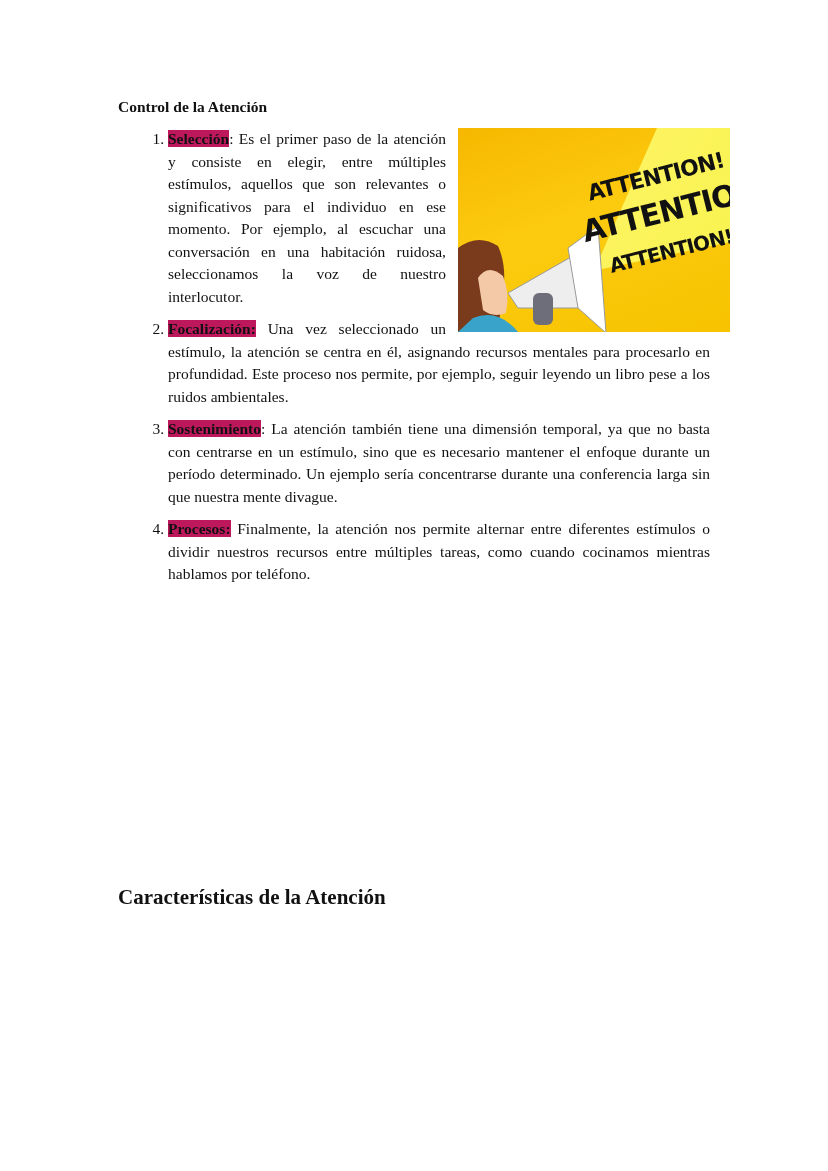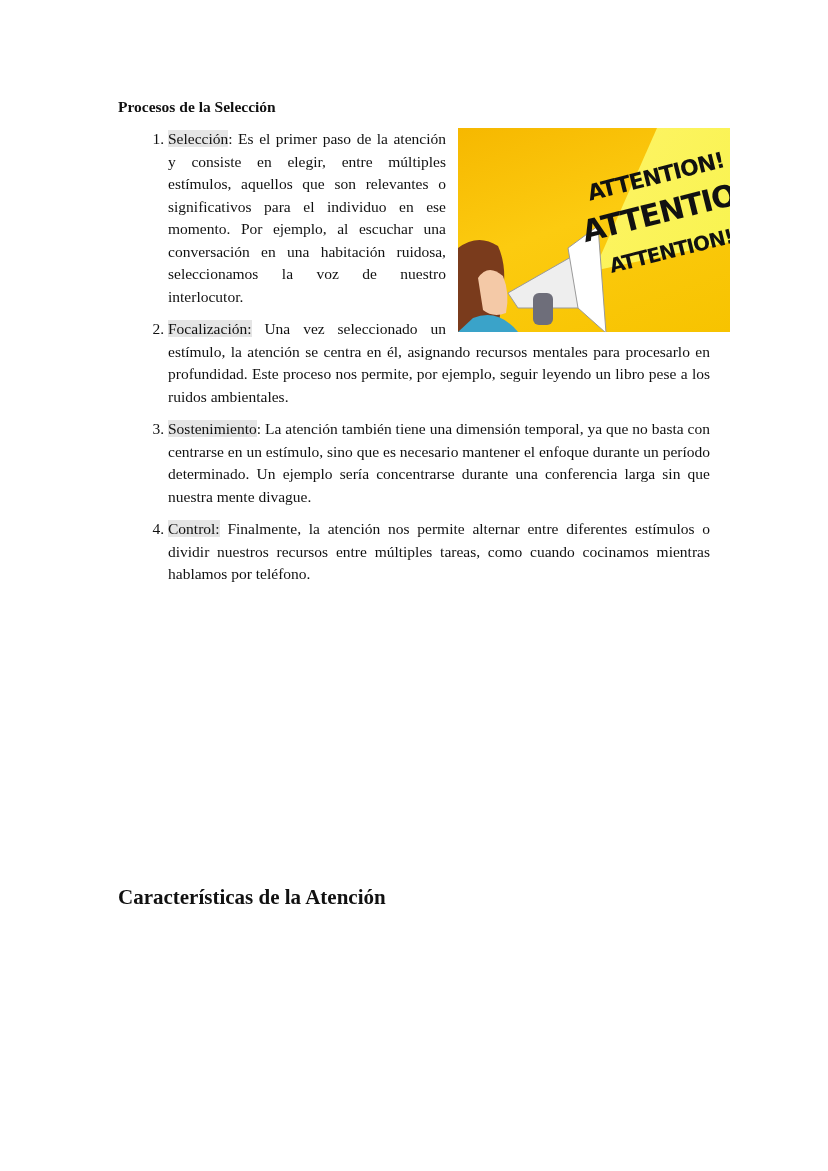--- a/index.html
+++ b/index.html
@@ -14,28 +14,28 @@
   .figure .beam { position: absolute; left: 100px; top: 0; width: 180px; height: 204px;
                   background: linear-gradient(120deg, #fff46a, #f7f34a); clip-path: polygon(55% 0, 100% 0, 100% 55%, 20% 70%); }
   .figure .txt { position: absolute; font-family: "DejaVu Sans", sans-serif; font-weight: bold; color: #111; transform: rotate(-14deg); letter-spacing: -1px; }
   .t1 { left: 128px; top: 38px; font-size: 22px; }
   .t2 { left: 122px; top: 70px; font-size: 30px; }
   .t3 { left: 150px; top: 112px; font-size: 20px; }
   .intro2 { margin-bottom: 10px; }
   ol { margin: 0; padding: 0 0 0 50px; }
   li { margin-bottom: 10px; text-align: justify; }
   li::marker { font-weight: normal; }
-  .hl { background: #e5e5e5; font-weight: normal; }
+  .hl { background: #be185d; font-weight: bold; }
   .h2b { position: absolute; left: 118px; top: 886px; font-size: 21px; font-weight: bold; margin: 0; }
 </style>
 </head>
 <body>
 
 <div class="page">
-  <h2>Procesos de la Selección</h2>
+  <h2>Control de la Atención</h2>
 
   <div class="figure">
     <div class="beam"></div>
     <svg width="272" height="204" style="position:absolute;left:0;top:0">
       <path d="M0 120 Q20 105 40 118 Q50 140 44 170 L40 204 L0 204 Z" fill="#7a3b1c"></path>
       <path d="M20 150 Q30 135 45 148 Q52 165 48 185 Q35 190 25 182 Z" fill="#f4c9a7"></path>
       <path d="M15 190 Q40 180 60 204 L0 204 Z" fill="#3aa3c9"></path>
       <path d="M50 165 L120 125 L130 180 L60 180 Z" fill="#eeeeee" stroke="#999" stroke-width="1"></path>
       <path d="M110 120 L140 98 L148 205 L120 180 Z" fill="#ffffff" stroke="#999" stroke-width="1"></path>
       <rect x="75" y="165" width="20" height="32" rx="6" fill="#6e6e7a"></rect>
@@ -43,17 +43,17 @@
     <div class="txt t1">ATTENTION!</div>
     <div class="txt t2">ATTENTION!</div>
     <div class="txt t3">ATTENTION!</div>
   </div>
 
 
   <ol>
     <li><span class="hl">Selección</span><span>:</span><span> Es el primer paso de la atención y consiste en elegir, entre múltiples estímulos, aquellos que son relevantes o significativos para el individuo en ese momento. Por ejemplo, al escuchar una conversación en una habitación ruidosa, seleccionamos la voz de nuestro interlocutor.</span></li>
     <li><span class="hl">Focalización:</span><span></span><span> Una vez seleccionado un estímulo, la atención se centra en él, asignando recursos mentales para procesarlo en profundidad. Este proceso nos permite, por ejemplo, seguir leyendo un libro pese a los ruidos ambientales.</span></li>
     <li><span class="hl">Sostenimiento</span><span>:</span><span> La atención también tiene una dimensión temporal, ya que no basta con centrarse en un estímulo, sino que es necesario mantener el enfoque durante un período determinado. Un ejemplo sería concentrarse durante una conferencia larga sin que nuestra mente divague.</span></li>
-    <li><span class="hl">Control:</span><span></span><span> Finalmente, la atención nos permite alternar entre diferentes estímulos o dividir nuestros recursos entre múltiples tareas, como cuando cocinamos mientras hablamos por teléfono.</span></li>
+    <li><span class="hl">Procesos:</span><span></span><span> Finalmente, la atención nos permite alternar entre diferentes estímulos o dividir nuestros recursos entre múltiples tareas, como cuando cocinamos mientras hablamos por teléfono.</span></li>
   </ol>
 </div>
 
 <h2 class="h2b">Características de la Atención</h2>
 
 </body></html>

